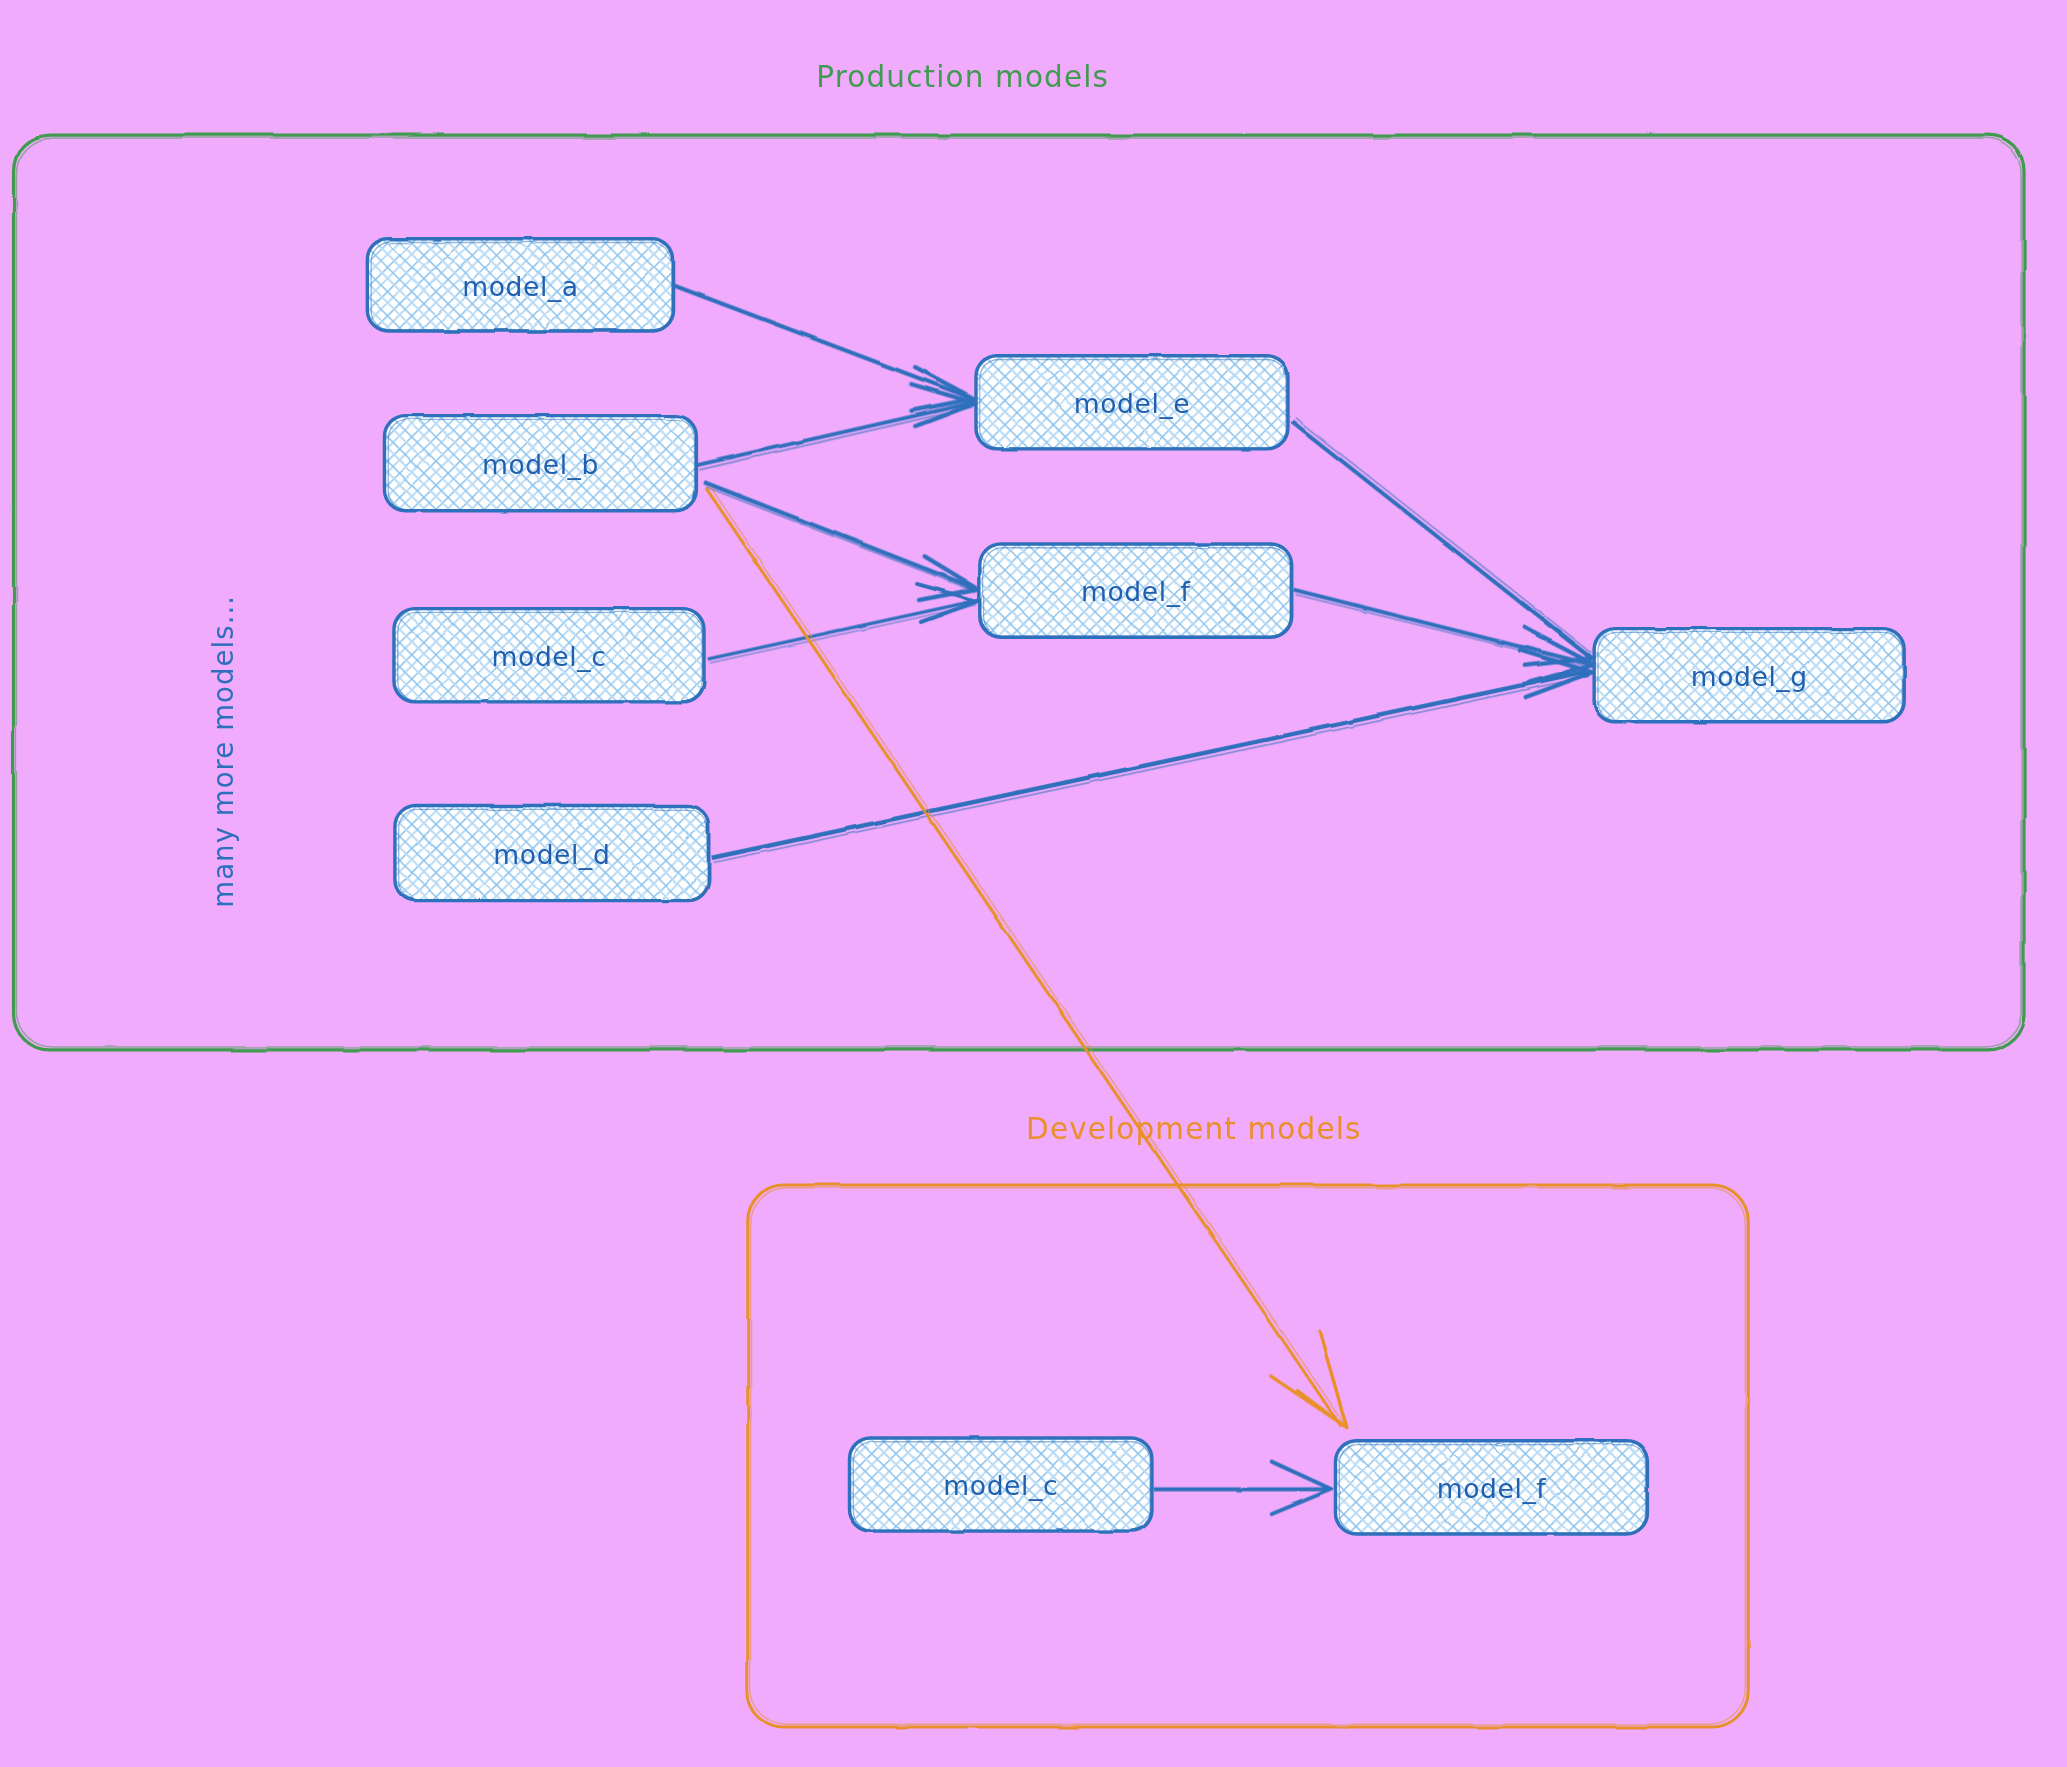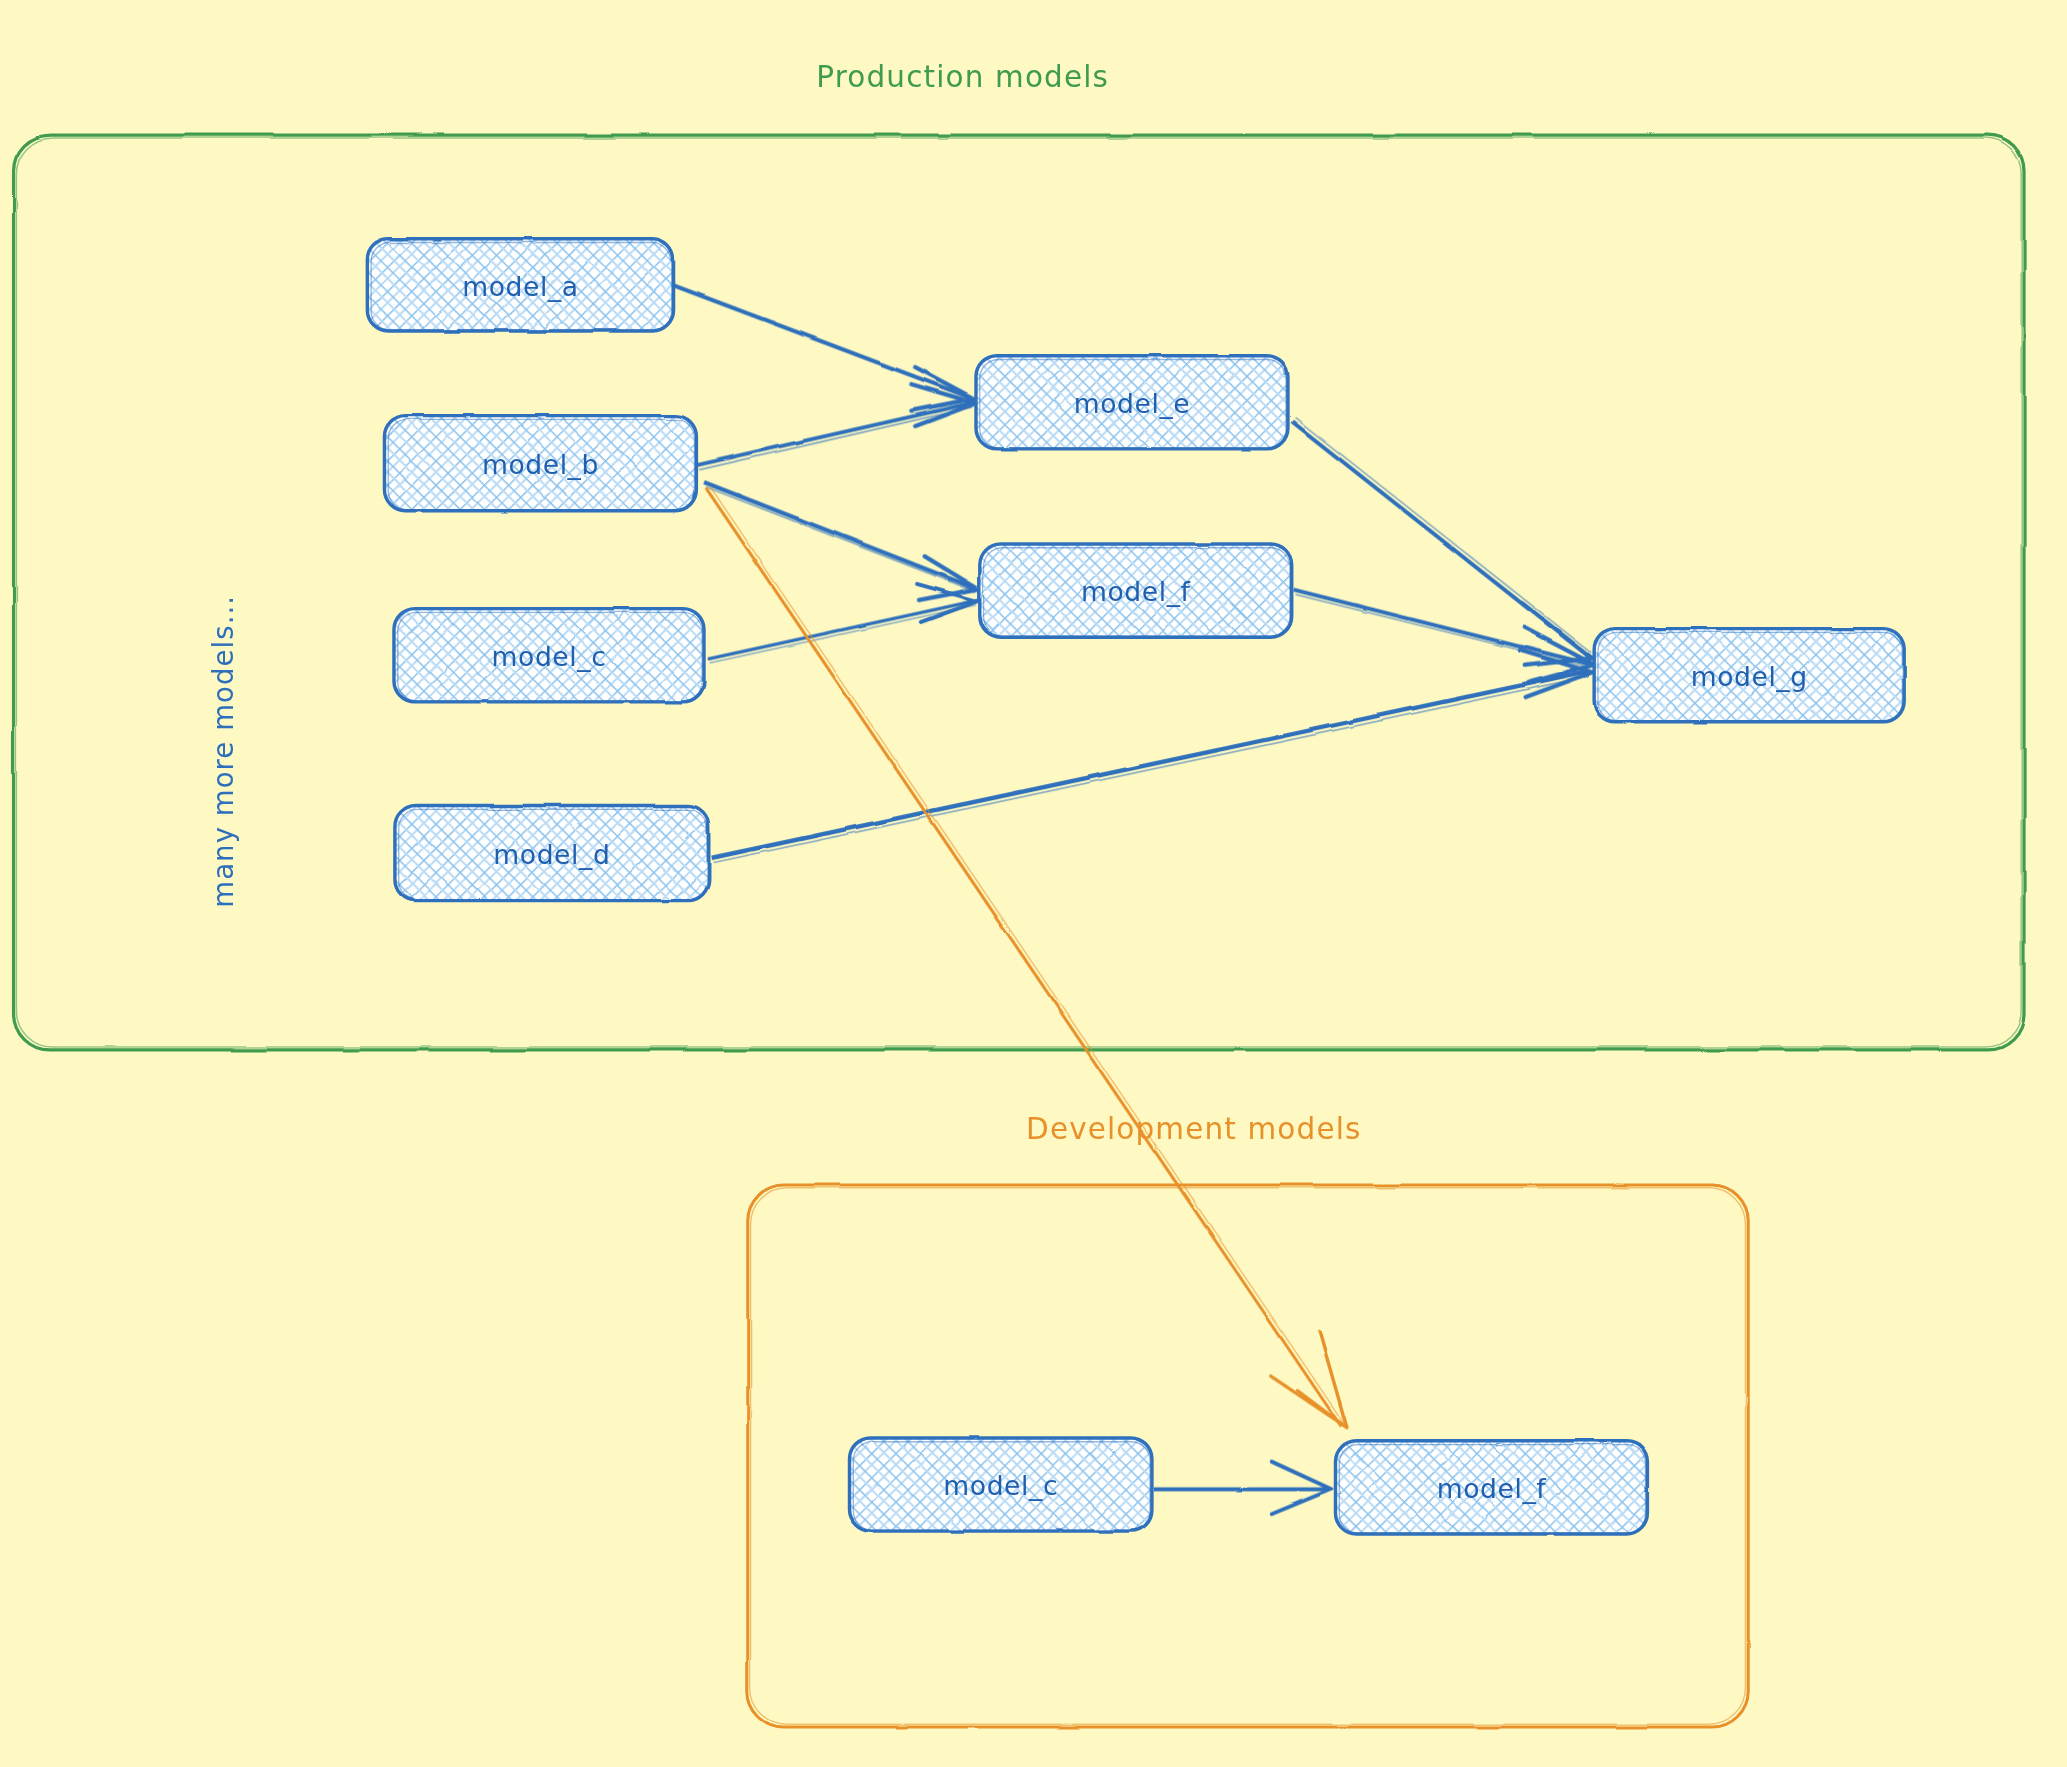--- a/index.html
+++ b/index.html
@@ -8,21 +8,21 @@
     padding: 0;
     background: #ffffff;
   }
   body {
     font-family: "DejaVu Sans", sans-serif;
   }
   #canvas {
     position: relative;
     width: 2068px;
     height: 1767px;
-    background: #fef9c3;
+    background: #f0abfc;
     overflow: hidden;
   }
   #scene {
     position: absolute;
     inset: 0;
     width: 2068px;
     height: 1767px;
   }
   .dg-label {
     font-family: "DejaVu Sans", sans-serif;

